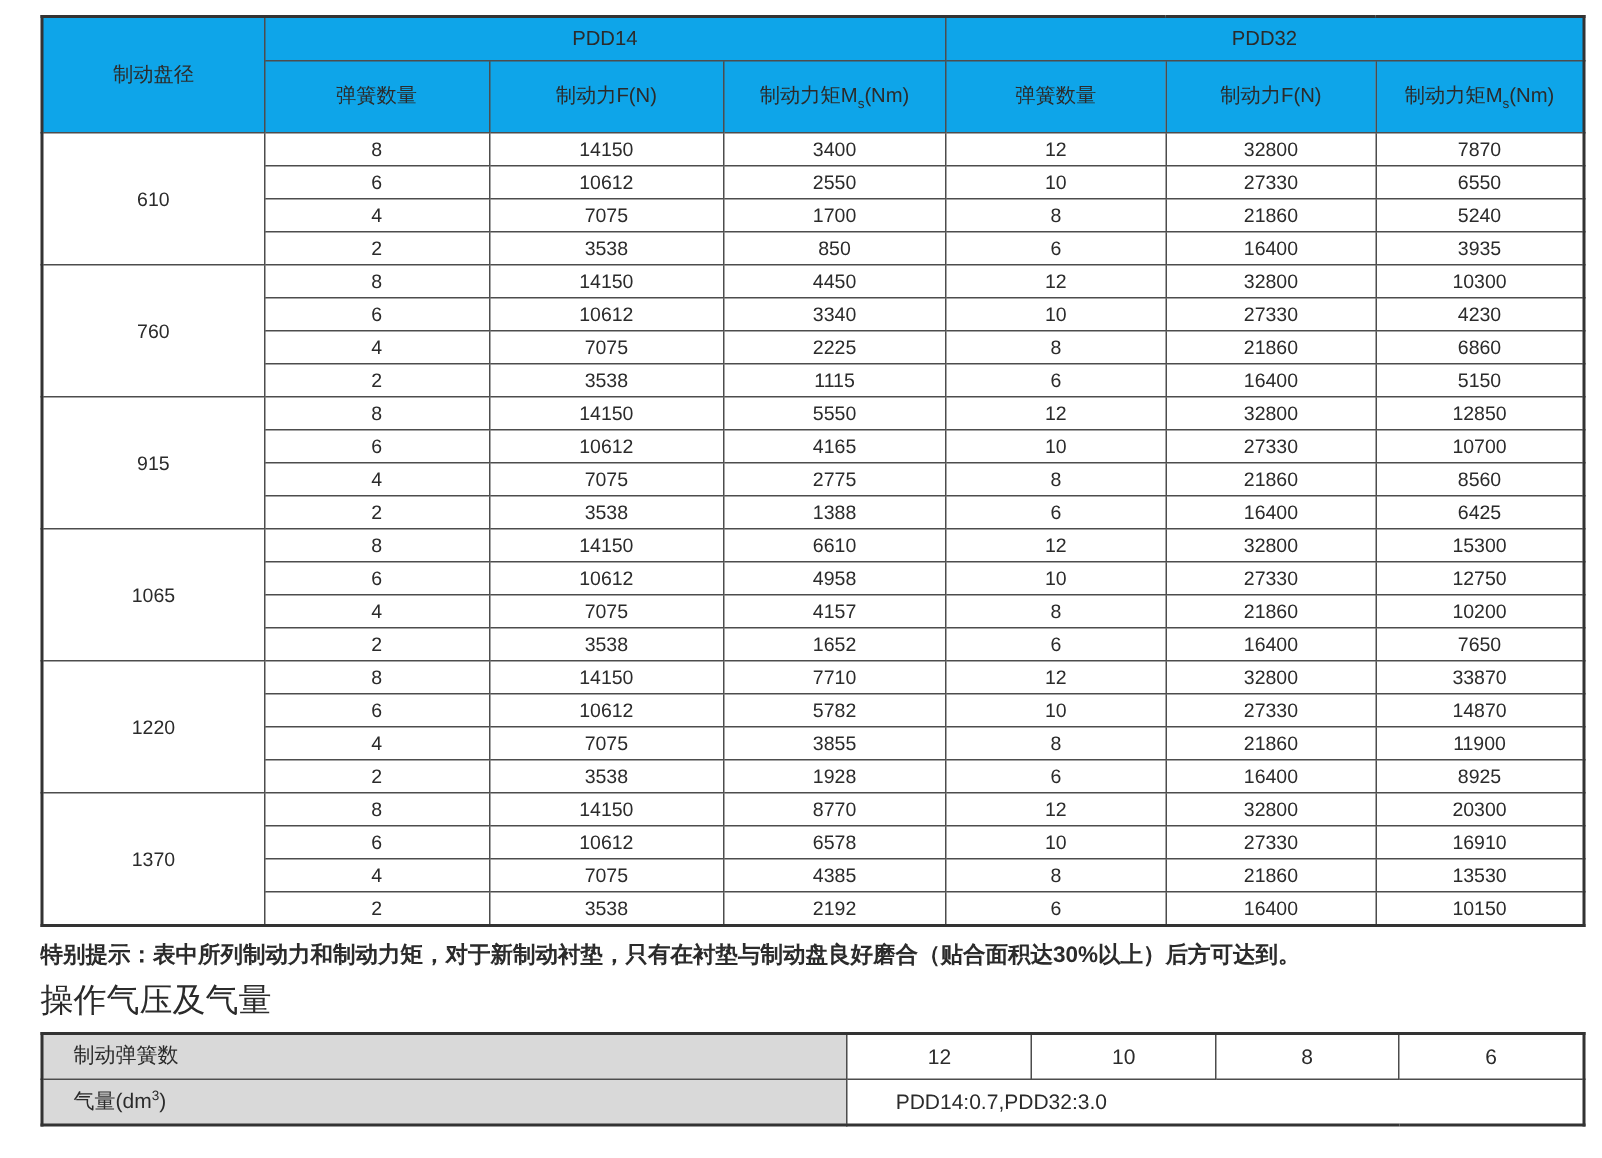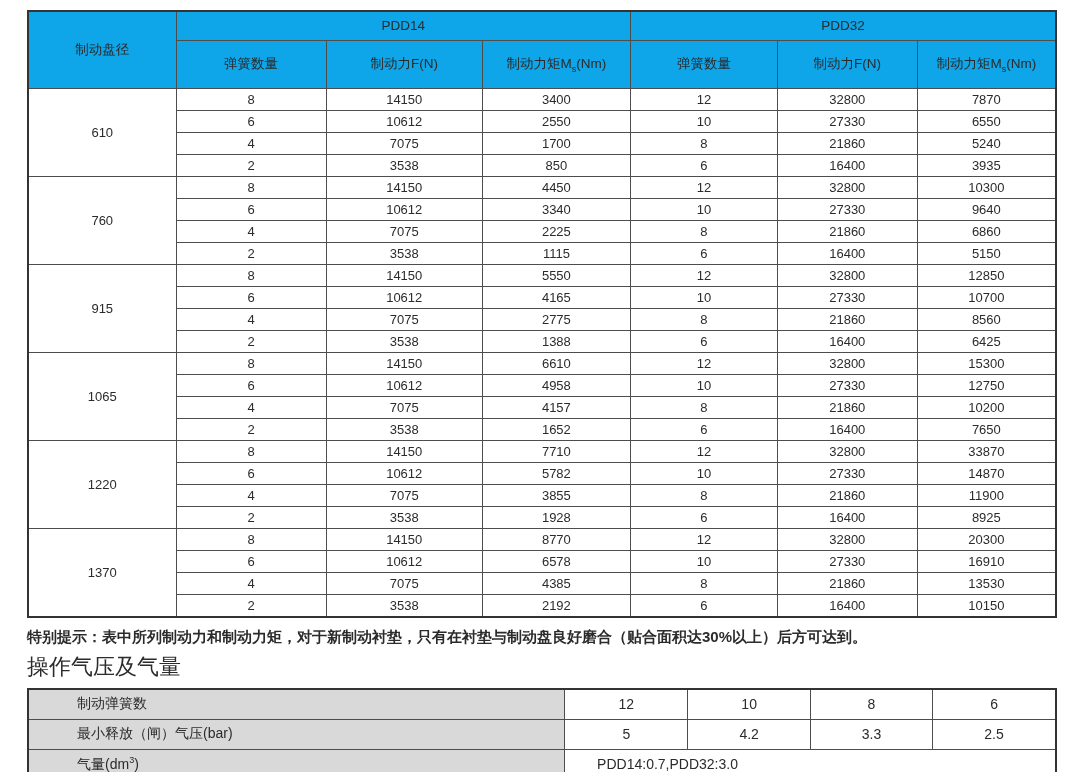--- a/index.html
+++ b/index.html
@@ -50,21 +50,21 @@
     line-height:28px;
   }
   .pressure-table{border:2px solid #333333;margin-top:7px;}
   .pressure-table td{
     border:1px solid #4d4d4d;
     height:27px;font-size:14px;vertical-align:middle;
   }
   .pressure-table .p-label{
     background:#d9d9d9;
     text-align:left;
-    padding-left:48px;
+    padding-left:20px;
     margin-top:28px;
   }
   .pressure-table .p-val{background:#ffffff;text-align:center;}
   .pressure-table .p-span{background:#ffffff;text-align:left;padding-left:32px;}
 </style>
 </head>
 <body>
 
 <div class="page">
   <div class="content">
@@ -136,21 +136,21 @@
             <td>12</td>
             <td>32800</td>
             <td>10300</td>
           </tr>
           <tr>
             <td>6</td>
             <td>10612</td>
             <td>3340</td>
             <td>10</td>
             <td>27330</td>
-            <td>9640</td>
+            <td>4230</td>
           </tr>
           <tr>
             <td>4</td>
             <td>7075</td>
             <td>2225</td>
             <td>8</td>
             <td>21860</td>
             <td>6860</td>
           </tr>
           <tr>
@@ -310,27 +310,20 @@
       </colgroup>
       <tbody>
         <tr>
           <td class="p-label">制动弹簧数</td>
           <td class="p-val">12</td>
           <td class="p-val">10</td>
           <td class="p-val">8</td>
           <td class="p-val">6</td>
         </tr>
         <tr>
-          <td class="p-label">最小释放（闸）气压(bar)</td>
-          <td class="p-val">5</td>
-          <td class="p-val">4.2</td>
-          <td class="p-val">3.3</td>
-          <td class="p-val">2.5</td>
-        </tr>
-        <tr>
           <td class="p-label"><span>气量(dm</span><sup>3</sup><span>)</span></td>
           <td class="p-span" colspan="4">PDD14:0.7,PDD32:3.0</td>
         </tr>
       </tbody>
     </table>
 
   </div>
 </div>
 
 </body></html>

